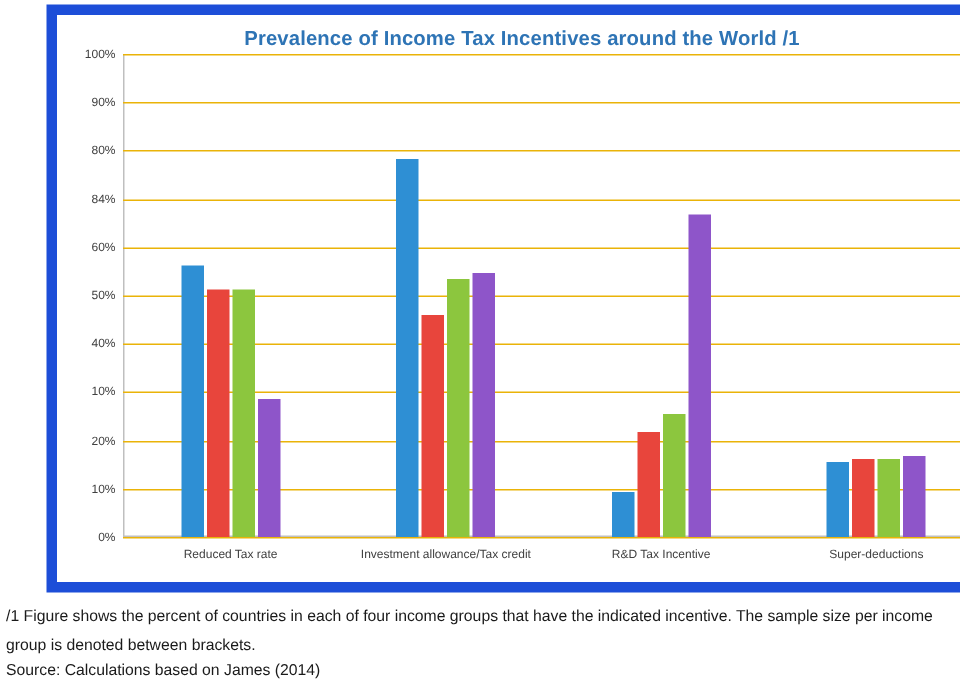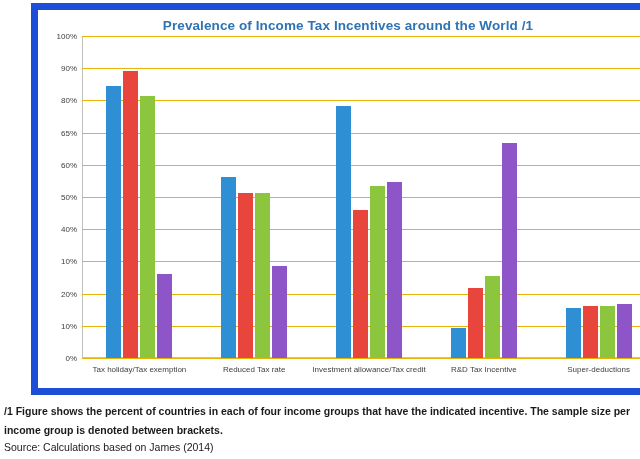--- a/index.html
+++ b/index.html
@@ -138,21 +138,20 @@
     color: #404040;
   }
   .footnote {
     position: absolute;
     left: 4px;
     top: 402px;
     width: 630px;
     font-size: 10.5px;
     line-height: 19px;
     color: #1a1a1a;
-    font-weight: bold;
   }
   .source {
     position: absolute;
     left: 4px;
     top: 440px;
     width: 630px;
     font-size: 10.5px;
     line-height: 14px;
     color: #1a1a1a;
   }
@@ -186,40 +185,33 @@
           <div class="grid-line" style="top: 60%;">
             <div class="y-tick-label" style="top: 0px;">40%</div>
           </div>
           <div class="grid-line" style="top: 50%;">
             <div class="y-tick-label" style="top: 0px;">50%</div>
           </div>
           <div class="grid-line" style="top: 40%;">
             <div class="y-tick-label" style="top: 0px;">60%</div>
           </div>
           <div class="grid-line" style="top: 30%;">
-            <div class="y-tick-label" style="top: 0px;">65%</div>
+            <div class="y-tick-label" style="top: 0px;">84%</div>
           </div>
           <div class="grid-line" style="top: 20%;">
             <div class="y-tick-label" style="top: 0px;">80%</div>
           </div>
           <div class="grid-line" style="top: 10%;">
             <div class="y-tick-label" style="top: 0px;">90%</div>
           </div>
           <div class="grid-line" style="top: 0%;">
             <div class="y-tick-label" style="top: 0px;">100%</div>
           </div>
         </div>
       <div class="groups" id="groups">
-          <div class="group">
-            <div class="bar" title="Low Income (32): 84.4%" style="background: rgb(46, 143, 212); height: 84.4%;"></div>
-            <div class="bar" title="Low Middle (37): 89.2%" style="background: rgb(232, 69, 60); height: 89.2%;"></div>
-            <div class="bar" title="Upper Middle (43): 81.4%" style="background: rgb(140, 198, 62); height: 81.4%;"></div>
-            <div class="bar" title="High Income (42): 26.2%" style="background: rgb(142, 85, 201); height: 26.2%;"></div>
-            <div class="x-tick-label">Tax holiday/Tax exemption</div>
-          </div>
           <div class="group">
             <div class="bar" title="Low Income (32): 56.3%" style="background: rgb(46, 143, 212); height: 56.3%;"></div>
             <div class="bar" title="Low Middle (37): 51.4%" style="background: rgb(232, 69, 60); height: 51.4%;"></div>
             <div class="bar" title="Upper Middle (43): 51.2%" style="background: rgb(140, 198, 62); height: 51.2%;"></div>
             <div class="bar" title="High Income (42): 28.6%" style="background: rgb(142, 85, 201); height: 28.6%;"></div>
             <div class="x-tick-label">Reduced Tax rate</div>
           </div>
           <div class="group">
             <div class="bar" title="Low Income (32): 78.4%" style="background: rgb(46, 143, 212); height: 78.4%;"></div>
             <div class="bar" title="Low Middle (37): 45.9%" style="background: rgb(232, 69, 60); height: 45.9%;"></div>

